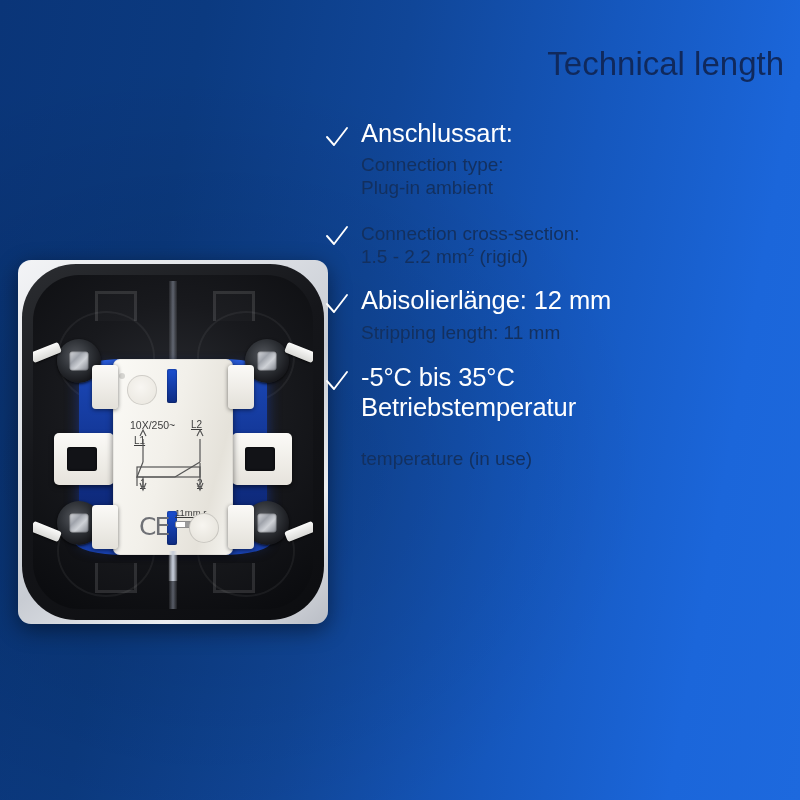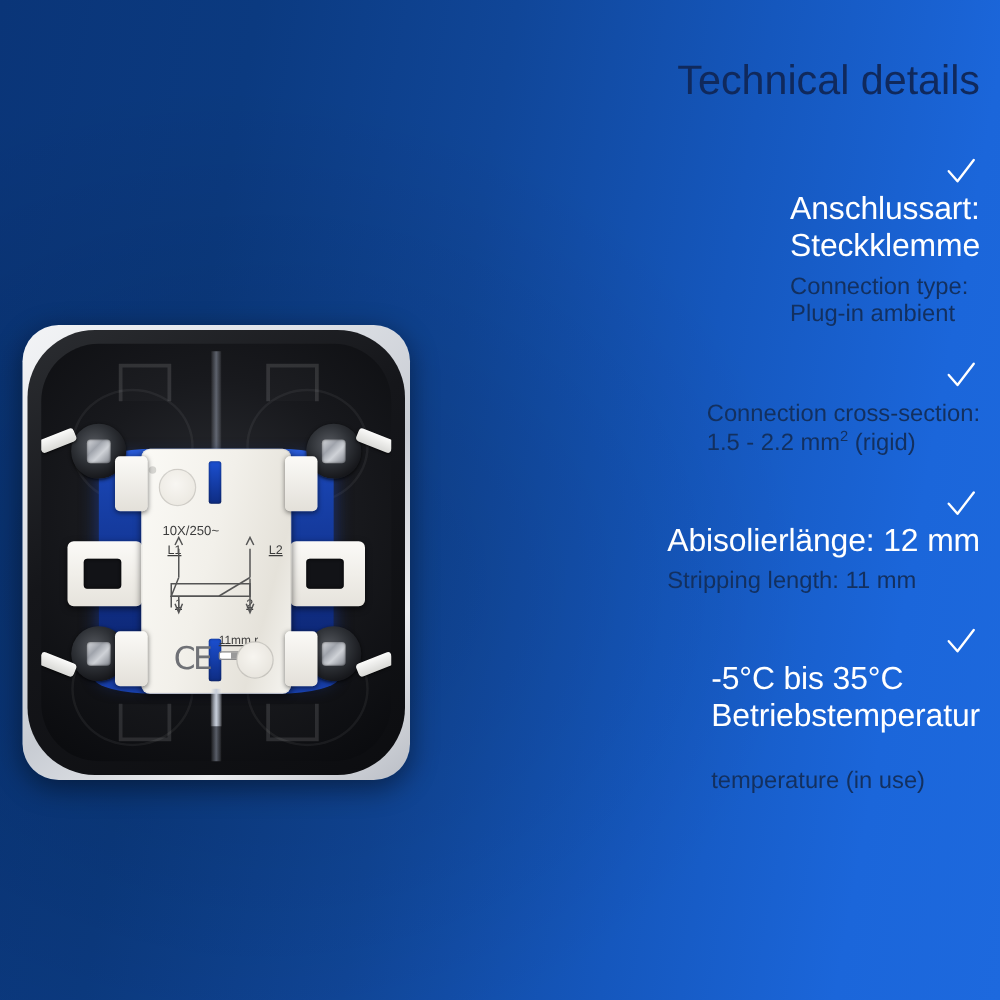--- a/index.html
+++ b/index.html
@@ -46,21 +46,21 @@
     color:#10295c;
     font-size:33px;
     font-weight:400;
     line-height:1.15;
     text-align:right;
     margin-top:11px;
     white-space:nowrap;
   }
 
   .spec-list{ margin-top:35px; list-style:none; }
-  .spec-item{ display:flex; align-items:flex-end; margin-bottom:17px;flex-direction:column; }
+  .spec-item{ display:flex; align-items:flex-start; margin-bottom:17px; }
   .spec-item:last-child{ margin-bottom:0; }
 
   .check-icon{
     flex:0 0 auto;
     width:30px; height:30px;
     margin-top:4px;
     display:block;
   }
   .check-icon svg{ display:block; width:30px; height:30px; }
 
@@ -84,21 +84,21 @@
 
   
   #product{
     position:absolute;
     left:18px; top:260px;
     width:310px; height:364px;
   }
   
   #frame-outer{
     position:absolute; inset:0;
-    border-radius:29px;
+    border-radius:13px;
     background:
       linear-gradient(140deg,#f3f4f6 0%, #dfe2e7 30%, #c8ccd3 55%, #eceef1 78%, #b9bdc5 100%);
     box-shadow:0 6px 22px rgba(0,0,0,.45);
   }
   #frame-dark{
     position:absolute; left:4px; top:4px; right:4px; bottom:4px;
     border-radius:54px;
     background:linear-gradient(150deg,#2b2d31 0%, #15161a 40%, #0c0d10 100%);
   }
   #frame-inner{
@@ -249,21 +249,21 @@
     position:absolute; left:27px; top:0; width:120px; height:196px;
     color:#4a4a4a;
     font-family:"Liberation Sans", sans-serif;
   }
   #rating{
     position:absolute; left:17px; top:60px;
     font-size:10.5px; color:#3d3d3d; white-space:nowrap;
   }
   .lbl{ position:absolute; font-size:10px; color:#3b3b3b;text-decoration:underline; }
   #lbl-l1{ left:21px; top:76px; }
-  #lbl-l2{ left:78px; top:76px;margin-left:24px; }
+  #lbl-l2{ left:78px; top:60px; }
   #lbl-1 { left:27px; top:119px; }
   #lbl-2 { left:84px; top:119px; }
   #lbl-11mm{ left:62px; top:148px; font-size:9.5px; }
   #diagram{ position:absolute; left:0; top:0; width:120px; height:196px; }
   #ce-mark{
     position:absolute; left:26px; bottom:14px;
     font-size:25px; color:#6f7176; font-weight:400;
     letter-spacing:-2px; font-family:"DejaVu Sans", sans-serif;
   }
   #vde-logo{
@@ -385,34 +385,33 @@
           <div id="bottom-stem"></div>
         </div>
 
       </div>
     </div>
   </div>
 </div>
 
 <div id="textcol">
 
-  <h2 id="page-subtitle">Technical details</h2>
+  <h2 id="page-subtitle">Technical length</h2>
 
   <ul class="spec-list">
 
     <li class="spec-item">
       <span class="check-icon">
         <svg viewBox="0 0 30 30">
             <path d="M5 15 L12 23 L25 6" fill="none" stroke="#ffffff" stroke-width="1.9" stroke-linecap="round" stroke-linejoin="round"></path>
           </svg>
       </span>
       <span class="spec-body">
         <span class="spec-de">
           <span>Anschlussart:</span><br>
-          <span>Steckklemme</span>
         </span>
         <span class="spec-en" style="display:block">
           <span>Connection type:</span><br>
           <span>Plug-in ambient</span>
         </span>
       </span>
     </li>
 
     <li class="spec-item">
       <span class="check-icon">

